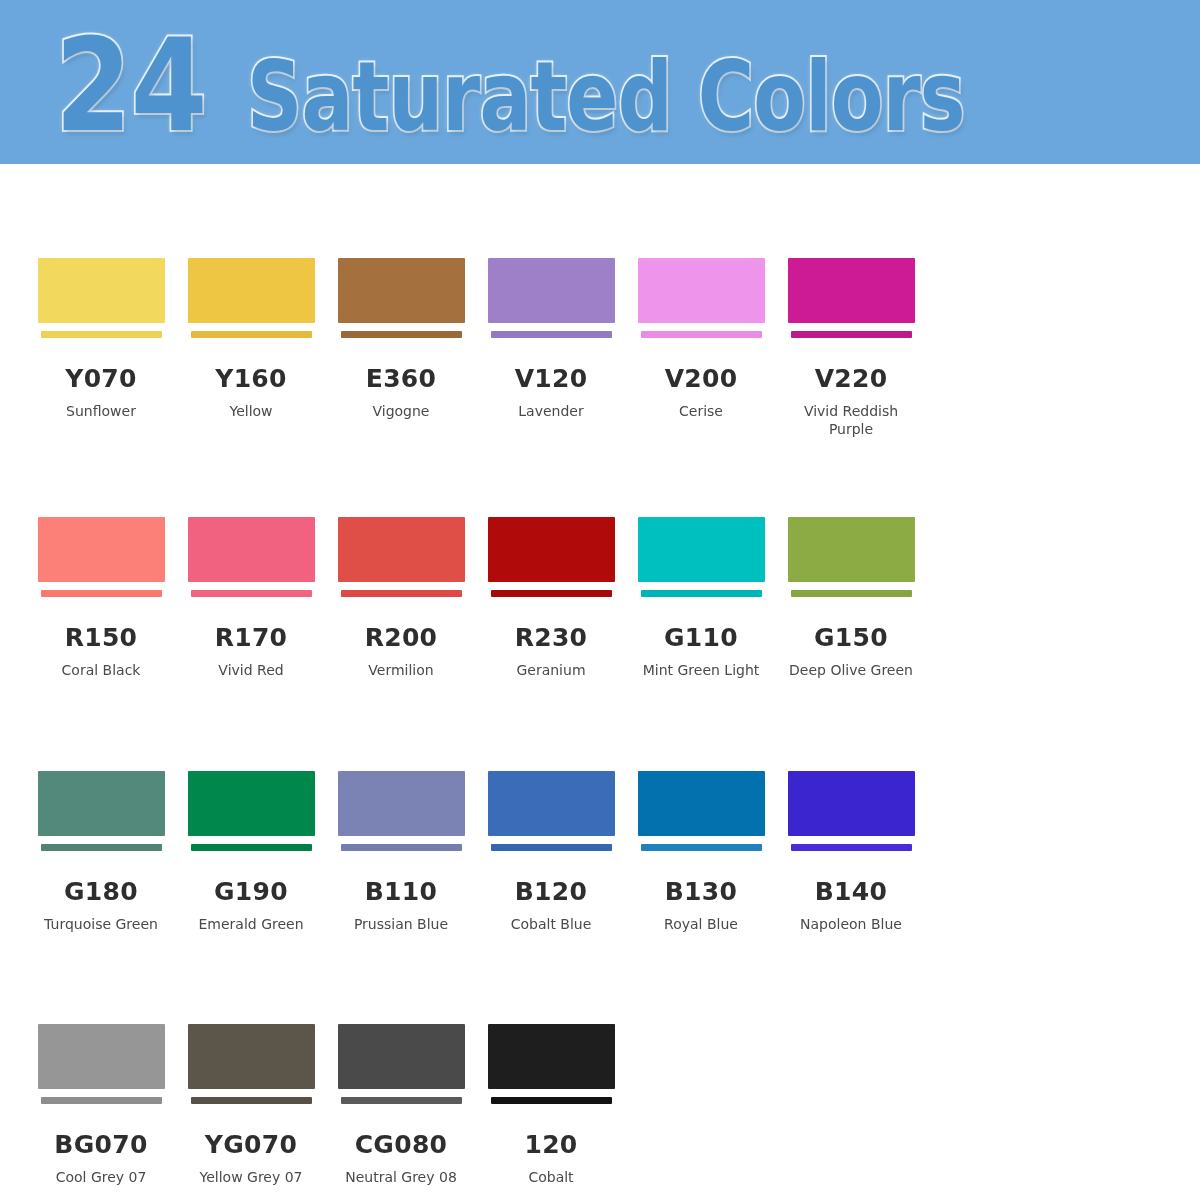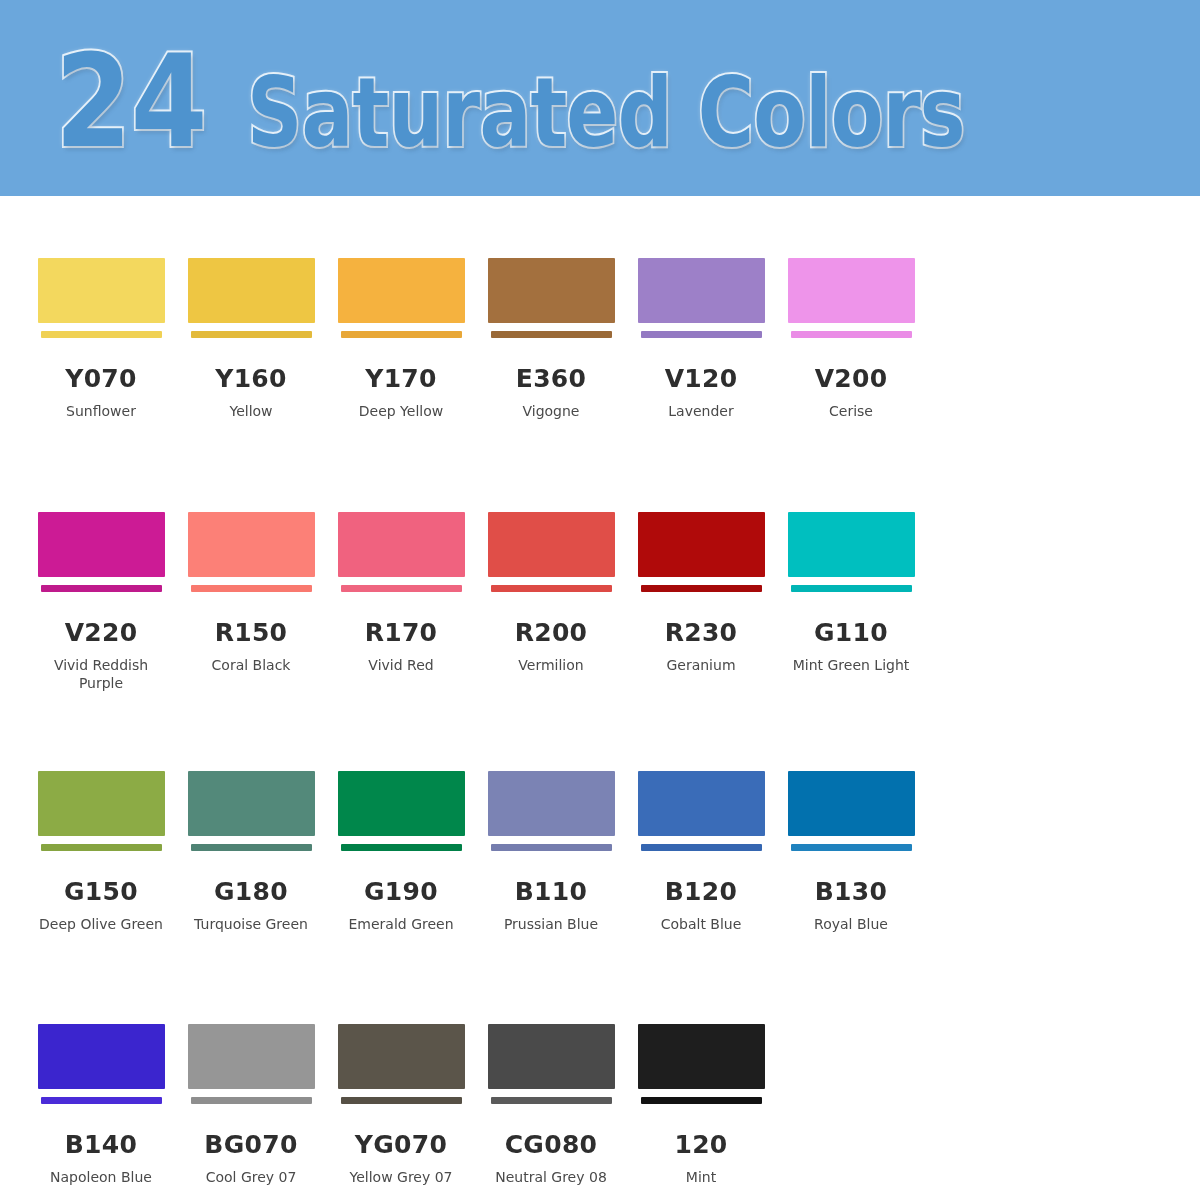--- a/index.html
+++ b/index.html
@@ -19,21 +19,21 @@
     height: 1200px;
     background: #ffffff;
   }
 
   
   .banner {
     position: absolute;
     left: 0;
     top: 0;
     width: 1200px;
-    height: 196px;
+    height: 164px;
     background: #6BA7DC;
     display: flex;
     align-items: center;
     justify-content: center;
     overflow: hidden;
   }
   .banner-title {
     display: flex;
     align-items: baseline;
     justify-content: center;
@@ -147,28 +147,20 @@
       <div class="cell">
         <div class="chip">
           <div class="chip-block" style="background: rgb(238, 198, 67);"></div>
           <div class="chip-stripe" style="background: rgb(227, 186, 59);"></div>
         </div>
         <div class="chip-code">Y160</div>
         <div class="chip-name">Yellow</div>
       </div>
       <div class="cell">
         <div class="chip">
-          <div class="chip-block" style="background: rgb(245, 178, 63);"></div>
-          <div class="chip-stripe" style="background: rgb(232, 167, 55);"></div>
-        </div>
-        <div class="chip-code">Y170</div>
-        <div class="chip-name">Deep Yellow</div>
-      </div>
-      <div class="cell">
-        <div class="chip">
           <div class="chip-block" style="background: rgb(163, 112, 62);"></div>
           <div class="chip-stripe" style="background: rgb(154, 105, 55);"></div>
         </div>
         <div class="chip-code">E360</div>
         <div class="chip-name">Vigogne</div>
       </div>
       <div class="cell">
         <div class="chip">
           <div class="chip-block" style="background: rgb(157, 128, 200);"></div>
           <div class="chip-stripe" style="background: rgb(147, 121, 194);"></div>
@@ -311,17 +303,17 @@
         </div>
         <div class="chip-code">CG080</div>
         <div class="chip-name">Neutral Grey 08</div>
       </div>
       <div class="cell">
         <div class="chip">
           <div class="chip-block" style="background: rgb(30, 30, 30);"></div>
           <div class="chip-stripe" style="background: rgb(18, 18, 18);"></div>
         </div>
         <div class="chip-code">120</div>
-        <div class="chip-name">Mint</div>
+        <div class="chip-name">Cobalt</div>
       </div>
     </div>
 
 </div>
 
 </body></html>

